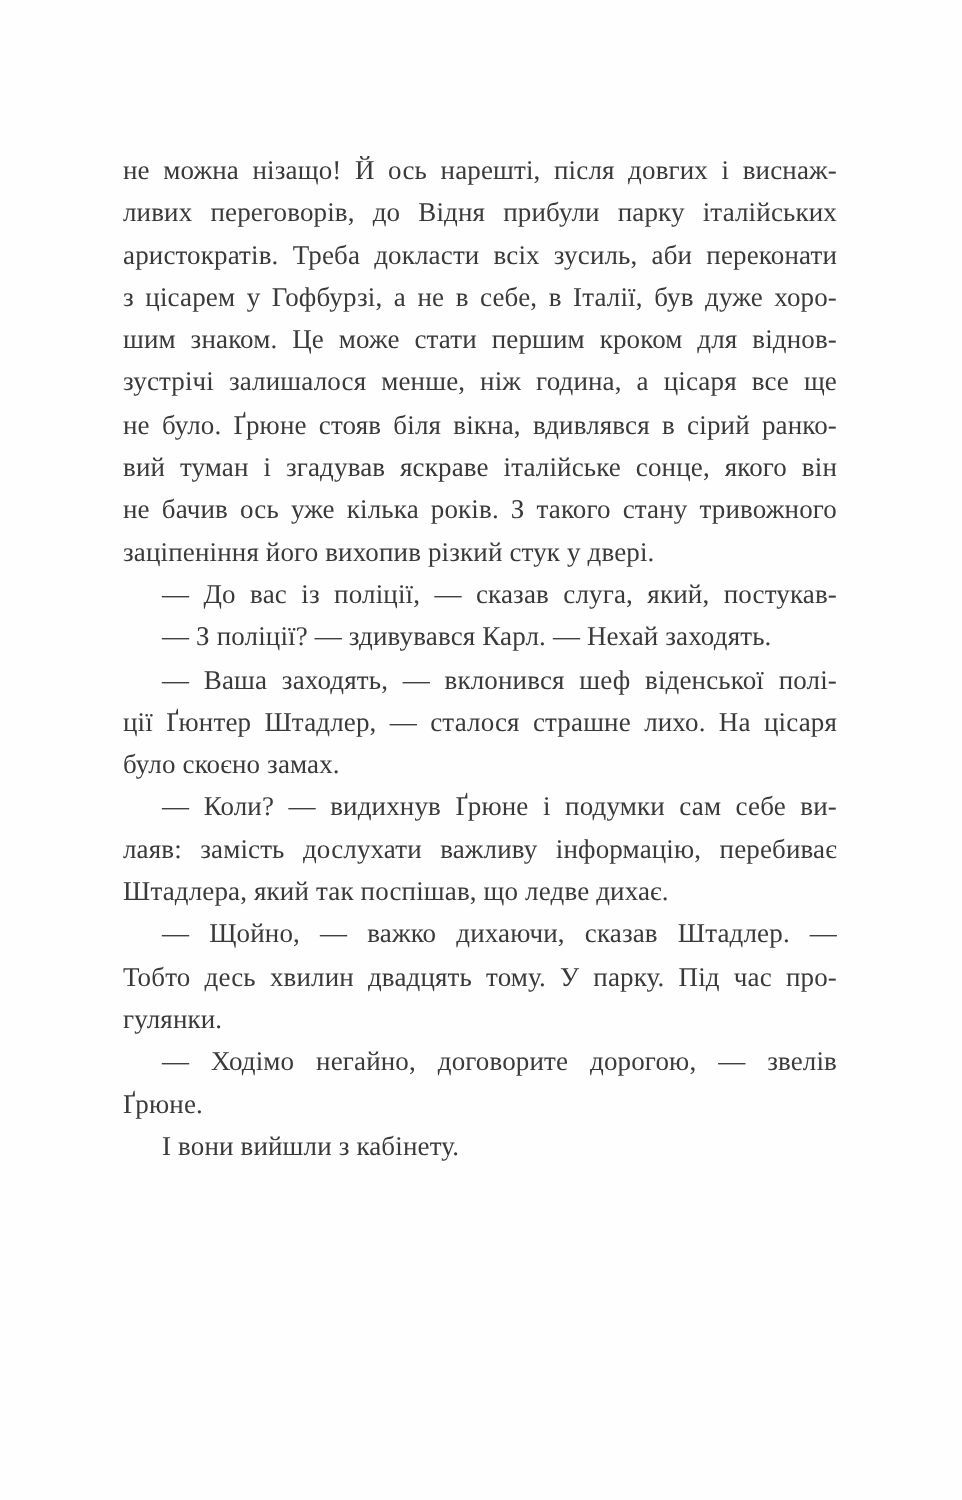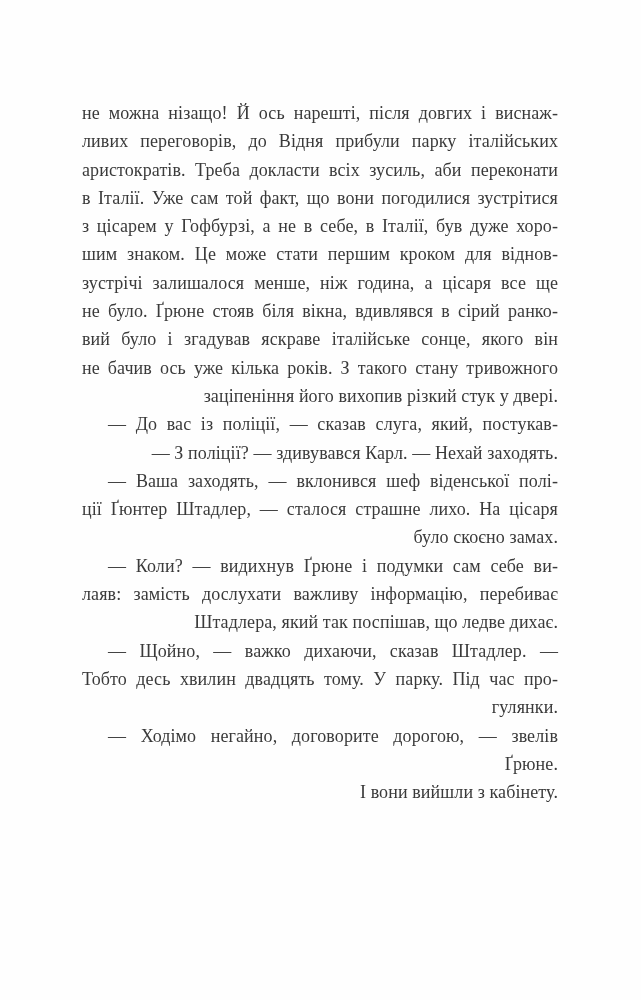--- a/index.html
+++ b/index.html
@@ -25,45 +25,44 @@
     font-size: 18px;
     line-height: 28.3px;
     letter-spacing: 0.1px;
   }
   .paragraph {
     margin: 0;
     padding: 0;
   }
   .line {
     white-space: normal;
-    text-align: right;
+    text-align: left;
   }
   .line.just {
     text-align: justify;
     text-align-last: justify;
   }
   .line.indent {
     padding-left: 26px;
   }
 </style>
 </head>
 <body style="background: rgb(254, 254, 254);">
 
 <div class="page" style="color: rgb(58, 58, 58);">
   <div>
       <div class="paragraph">
         <div class="line just">не можна нізащо! Й ось нарешті, після довгих і виснаж-</div>
         <div class="line just">ливих переговорів, до Відня прибули парку італійських</div>
         <div class="line just">аристократів. Треба докласти всіх зусиль, аби переконати</div>
-        <div class="line just">в Італії. Уже сам той факт, що вони погодилися зустрітися</div>
         <div class="line just">з цісарем у Гофбурзі, а не в себе, в Італії, був дуже хоро-</div>
         <div class="line just">шим знаком. Це може стати першим кроком для віднов-</div>
         <div class="line just">зустрічі залишалося менше, ніж година, а цісаря все ще</div>
         <div class="line just">не було. Ґрюне стояв біля вікна, вдивлявся в сірий ранко-</div>
-        <div class="line just">вий було і згадував яскраве італійське сонце, якого він</div>
+        <div class="line just">вий туман і згадував яскраве італійське сонце, якого він</div>
         <div class="line just">не бачив ось уже кілька років. З такого стану тривожного</div>
         <div class="line">заціпеніння його вихопив різкий стук у двері.</div>
       </div>
       <div class="paragraph">
         <div class="line just indent">— До вас із поліції, — сказав слуга, який, постукав-</div>
       </div>
       <div class="paragraph">
         <div class="line indent">— З поліції? — здивувався Карл. — Нехай заходять.</div>
       </div>
       <div class="paragraph">

